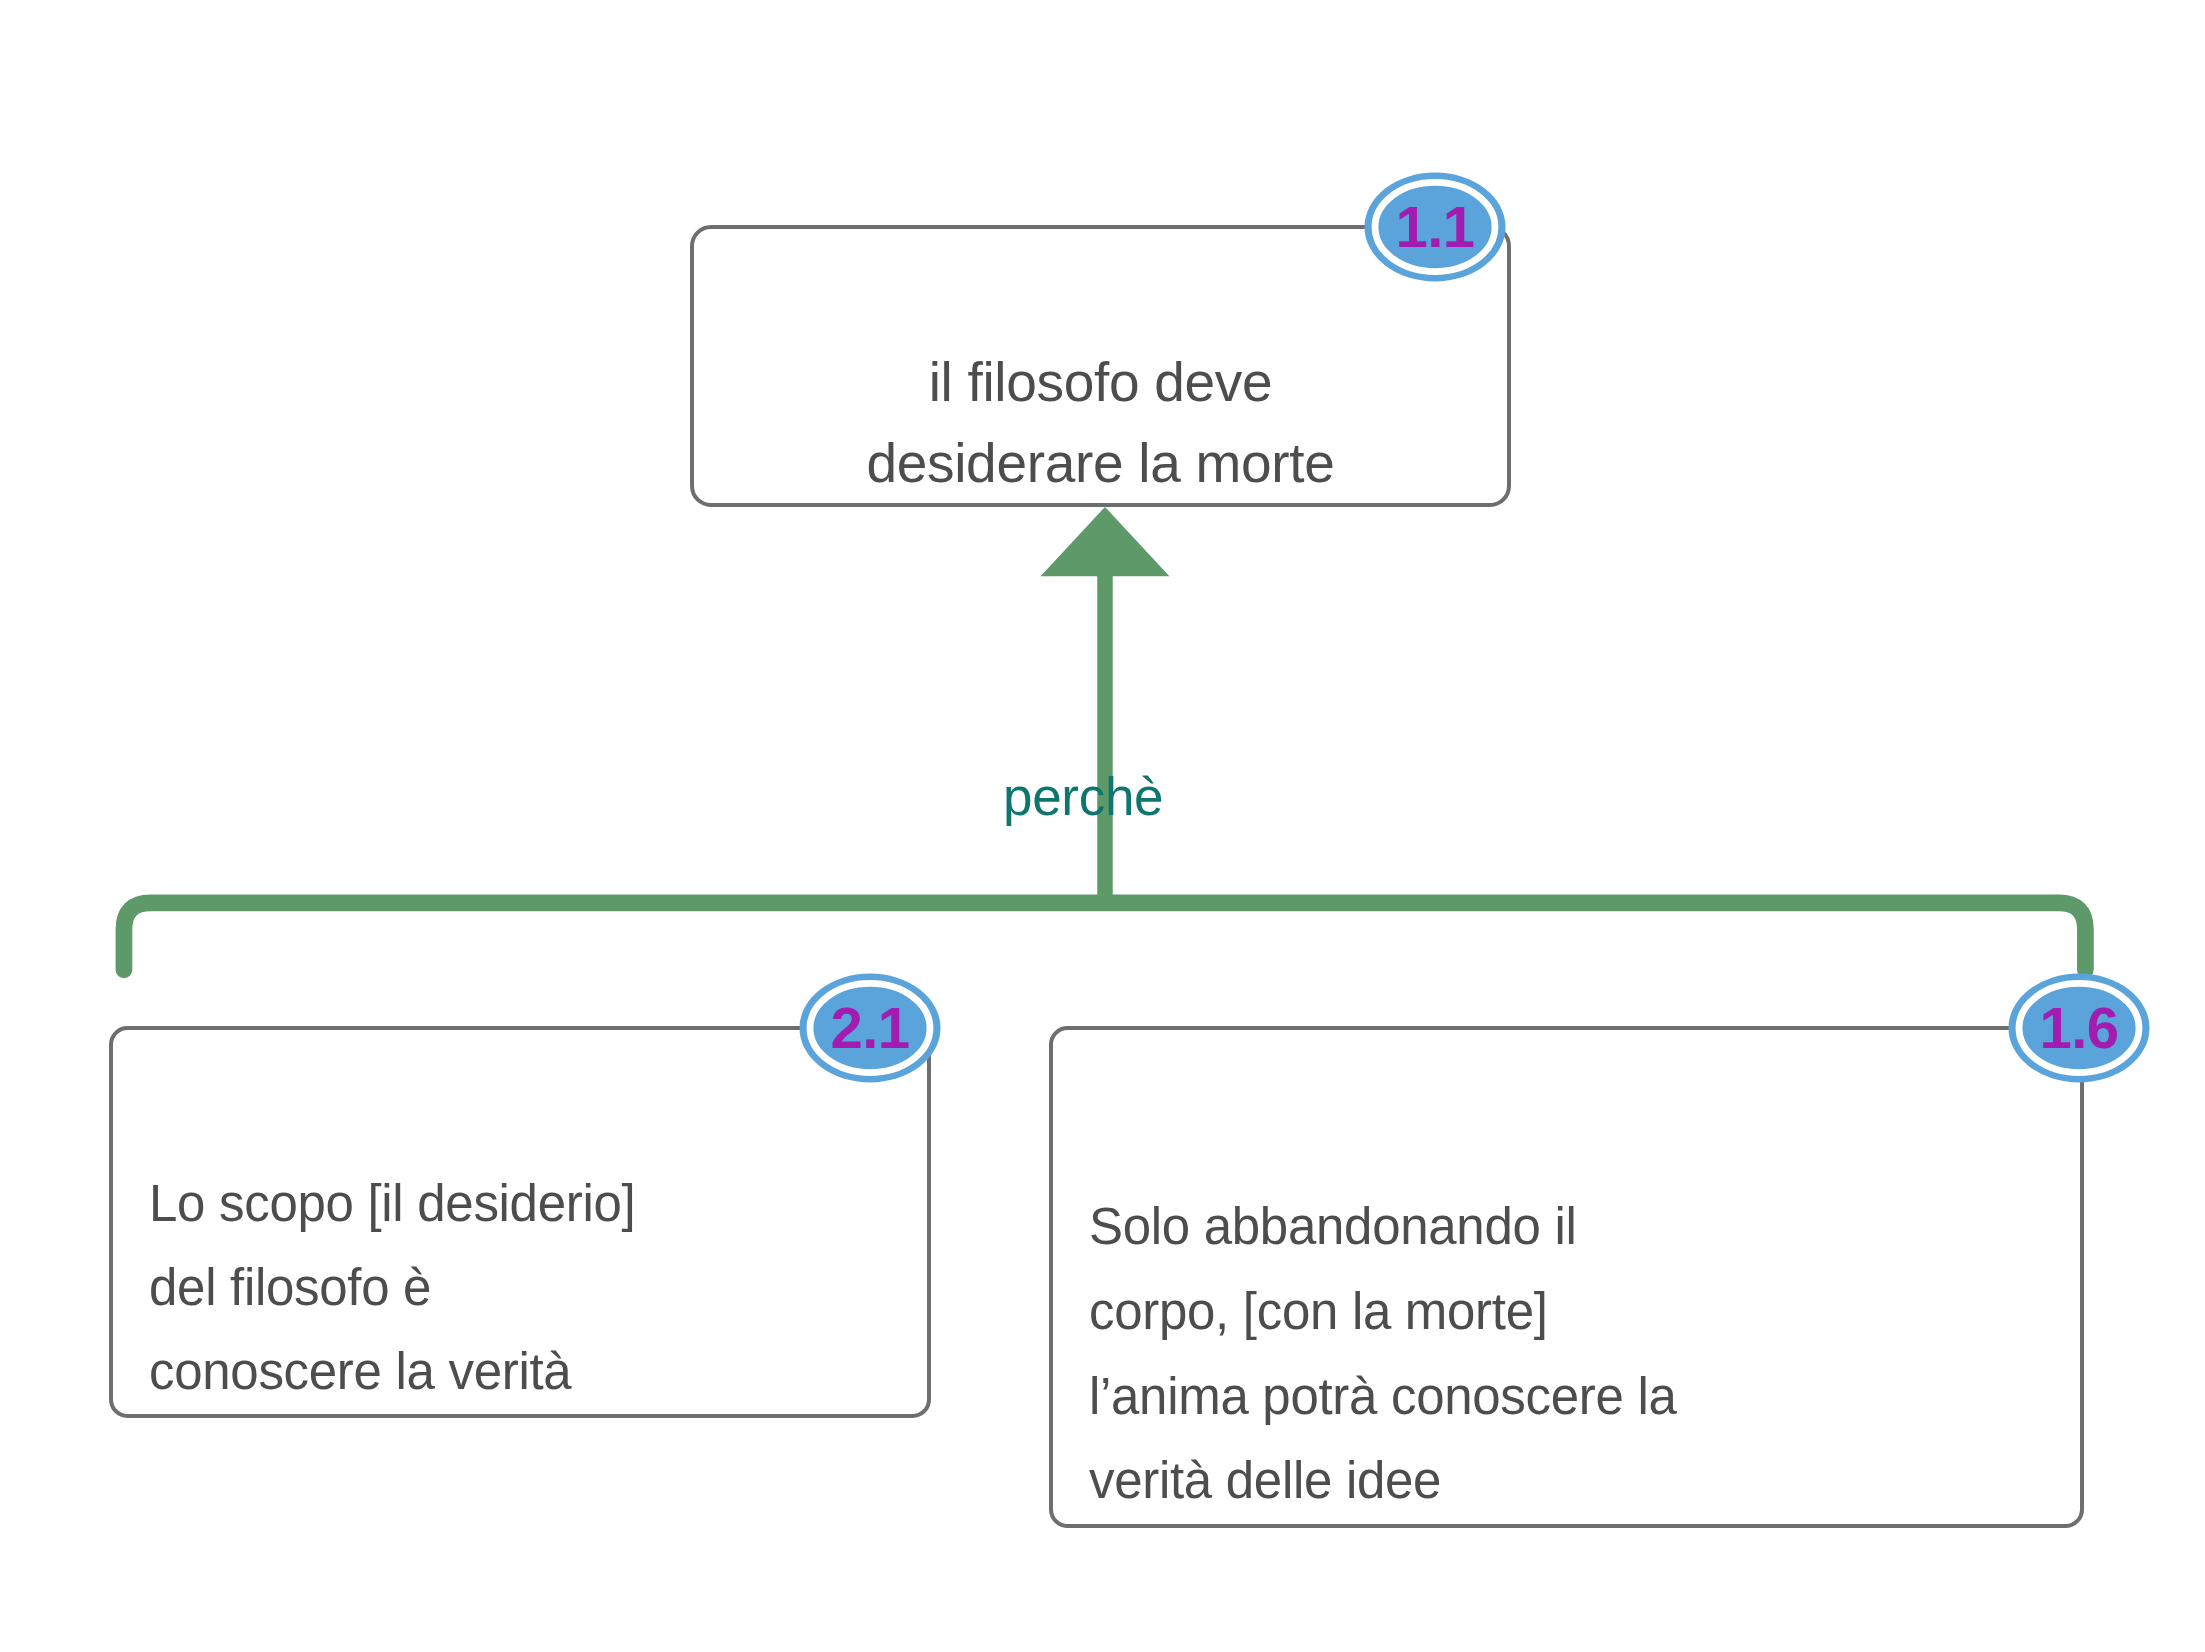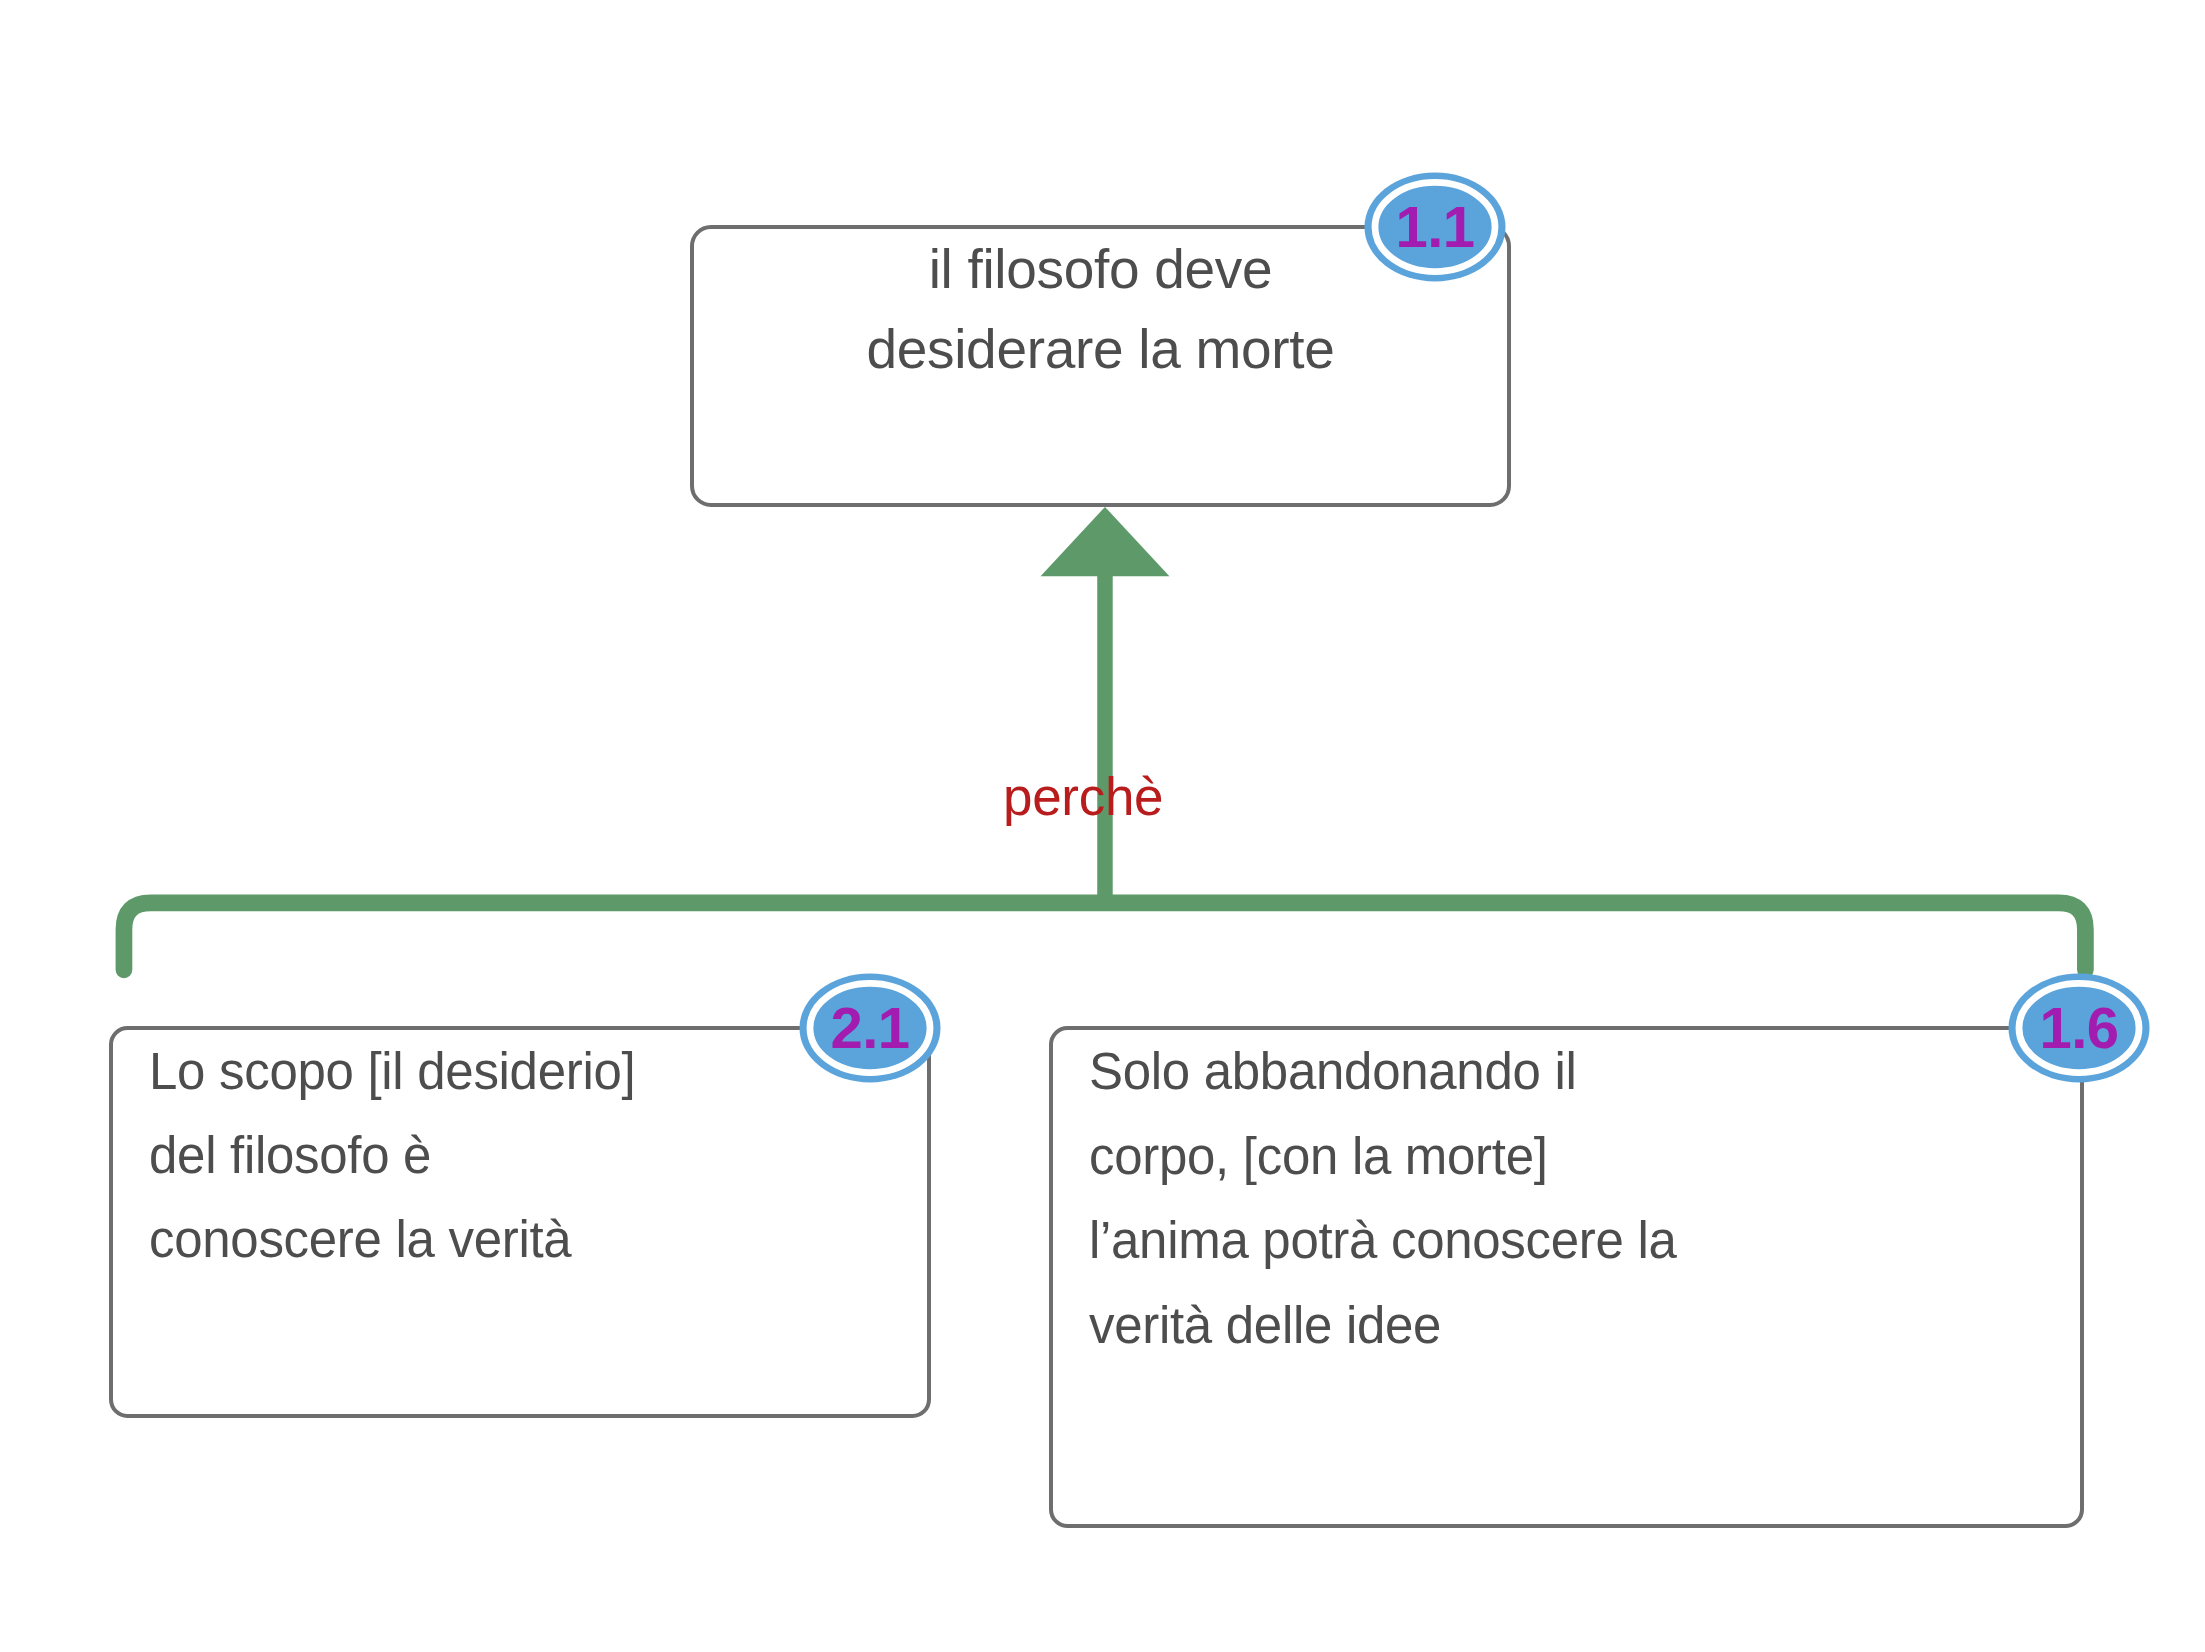--- a/index.html
+++ b/index.html
@@ -26,21 +26,21 @@
   }
 
   
   .node {
     position: absolute;
     box-sizing: border-box;
     background: #ffffff;
     border: 4.3px solid #6E6E6E;
     border-radius: 18.6px;
     display: flex;
-    align-items: flex-start;
+    align-items: flex-end;
   }
   .node-text {
     width: 100%;
     color: #4D4D4D;
     font-family: "Liberation Sans", "DejaVu Sans", sans-serif;
     font-weight: 400;
     line-height: 1.42;
     letter-spacing: -0.3px;
     white-space: pre-line;
   }
@@ -87,21 +87,21 @@
     font-size: 51px;
     line-height: 1.66;
     padding: 0 68px 0 36px;
   }
 
   
   #connector-label {
     position: absolute;
     left: 1003px;
     top: 770px;
-    color: #b91c1c;
+    color: #0f766e;
     font-family: "Liberation Sans", "DejaVu Sans", sans-serif;
     font-size: 53px;
     letter-spacing: -0.3px;
     line-height: 1;
     white-space: nowrap;
   }
 
   
   .badge {
     position: absolute;

